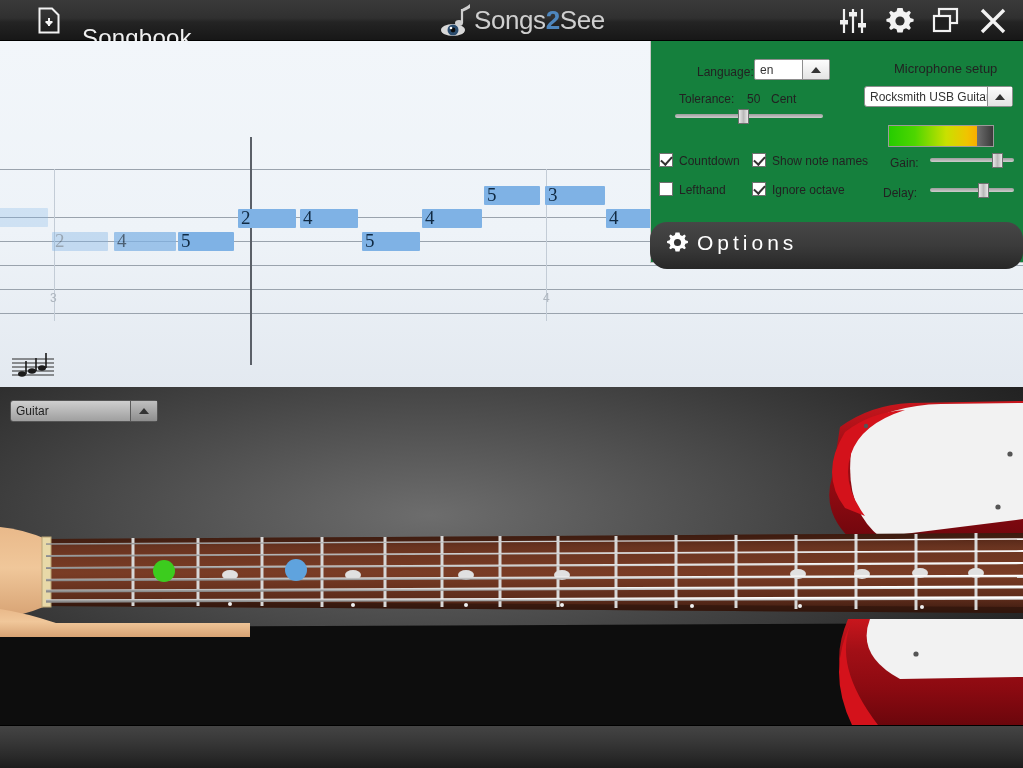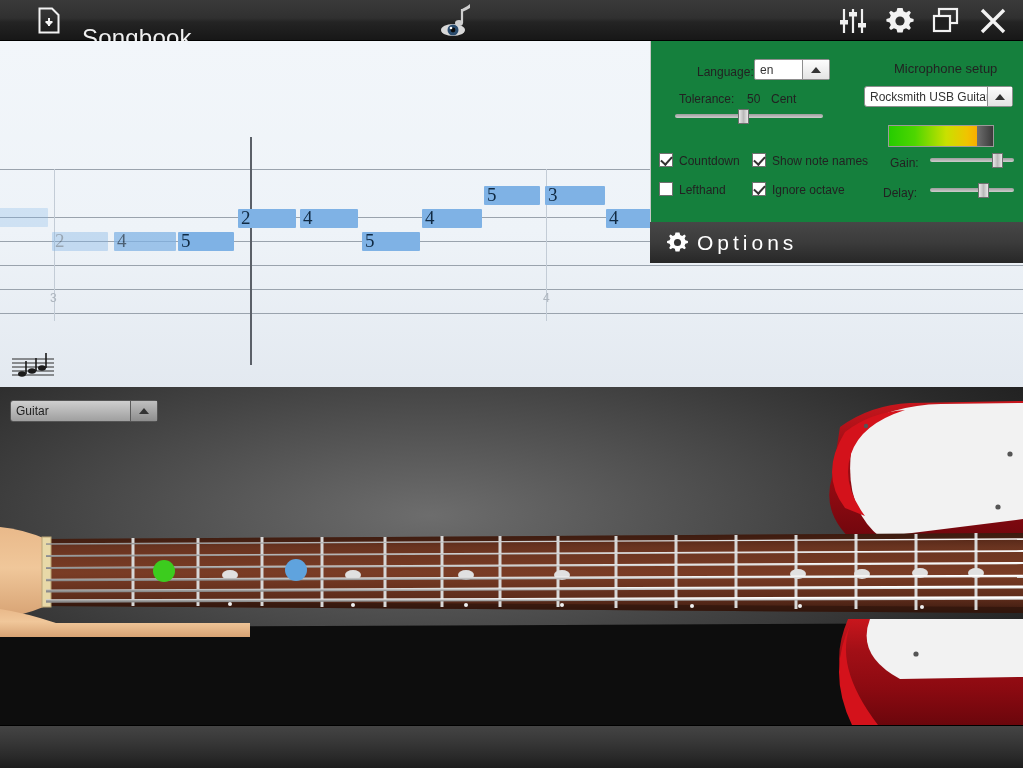--- a/index.html
+++ b/index.html
@@ -90,23 +90,24 @@
     position: absolute; left: 650px; top: 41px;
     width: 373px; height: 222px;
     background: #15803d;
     border-left: 1px solid #c8c8c8;
     border-bottom: 1px solid #bdbdbd;
     box-sizing: border-box;
     font-size: 12px; color: #222;
   }
   #options-header {
     position: absolute; left: 650px; top: 222px;
-    width: 373px; height: 41px;
+    width: 373px; height: 47px;
     background: linear-gradient(to bottom, #474747 0%, #3b3b3b 50%, #272727 100%);
     box-sizing: border-box;
+    border-radius: 17px;
   }
   #options-header-text {
     position: absolute; left: 47px; top: 9px;
     color: #fff; font-size: 21px; letter-spacing: 4px;
   }
   #options-gear { position: absolute; left: 16px; top: 9px; }
 
   .opt-label { position: absolute; font-size: 12px; color: #222; }
   .combo {
     position: absolute; height: 21px;
@@ -202,20 +203,21 @@
     <div id="logo">
       <svg viewBox="0 0 34 38" width="34" height="38">
         <ellipse cx="13" cy="28" rx="12" ry="6" fill="#d8d8d8"></ellipse>
         <circle cx="13" cy="28" r="5.5" fill="#2a4c6e"></circle>
         <circle cx="13" cy="28" r="2.4" fill="#0a0a0a"></circle>
         <circle cx="11" cy="26" r="1.3" fill="#fff"></circle>
         <path d="M22 7 q6 -3 8 -5 v4 q-3 2 -8 4 z" fill="#cfcfcf"></path>
         <path d="M22 7 v14" stroke="#cfcfcf" stroke-width="2.2" fill="none"></path>
         <ellipse cx="19" cy="21" rx="4" ry="3" fill="#cfcfcf"></ellipse>
       </svg>
+      <div id="logo-text"><span>Songs</span><span id="logo-2">2</span><span>See</span></div>
     </div>
 
     <svg class="tb-icon" style="left:838px;" width="30" height="30" viewBox="0 0 30 30">
       <g stroke="#f0f0f0" stroke-width="2.2">
         <path d="M6 3 V27 M15 3 V27 M24 3 V27"></path>
       </g>
       <rect x="2" y="14" width="8" height="4.5" fill="#f0f0f0"></rect>
       <rect x="11" y="6" width="8" height="4.5" fill="#f0f0f0"></rect>
       <rect x="20" y="17" width="8" height="4.5" fill="#f0f0f0"></rect>
     </svg>

